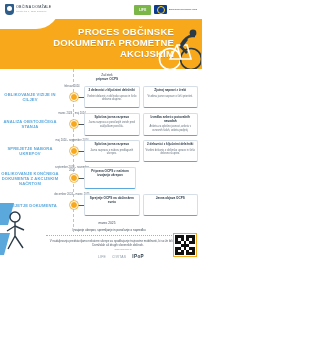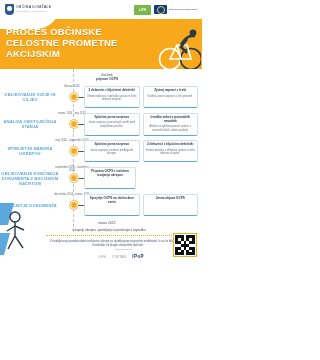--- a/index.html
+++ b/index.html
@@ -56,21 +56,21 @@
     border-radius:0 0 0 0;
     overflow:hidden;
   }
   .title-band::before{
     content:""; position:absolute; left:-10px; top:-14px;
     width:70px; height:24px; background:#ffffff;
     border-radius:0 0 40px 0;
   }
   .title-text {
     position:relative; z-index:2;
-    text-align:left; color:#ffffff;
+    text-align:right; color:#ffffff;
     font-size:9.5px; font-weight:bold; line-height:1.18;
     letter-spacing:.2px;
     text-shadow:0 0.5px 0.5px rgba(0,0,0,.12);
     padding-right:22px;
   }
   .cyclist {
     position:absolute; right:1px; bottom:-6px; width:44px; height:46px; z-index:3;
   }
 
   
@@ -185,21 +185,21 @@
       <div class="eu-flag"></div>
       <div class="eu-text">Sofinancira
 Evropska unija</div>
     </div>
   </div>
 </div>
 
 <div class="title-band">
   <div class="title-text">
     <div>PROCES OBČINSKE</div>
-    <div>CELOSTNE PROMETNE</div>
+    <div>DOKUMENTA PROMETNE</div>
     <div>AKCIJSKIM</div>
   </div>
   <svg class="cyclist" viewBox="0 0 44 46">
     <circle cx="13" cy="30" r="10.5" fill="none" stroke="#ffffff" stroke-width="1.6"></circle>
     <circle cx="34" cy="30" r="10.5" fill="none" stroke="#2b3a47" stroke-width="1.6"></circle>
     <path d="M13 30 L20 16 L30 16 L34 30 Z" fill="none" stroke="#ffffff" stroke-width="1.6"></path>
     <path d="M20 16 L24 30" stroke="#ffffff" stroke-width="1.6" fill="none"></path>
     <path d="M24 16 q5 -9 11 -9 l3 0" fill="none" stroke="#2b3a47" stroke-width="2.6"></path>
     <circle cx="36" cy="4" r="3.4" fill="#2b3a47"></circle>
     <path d="M30 10 L24 18 L30 24" fill="none" stroke="#2b3a47" stroke-width="2.6"></path>

